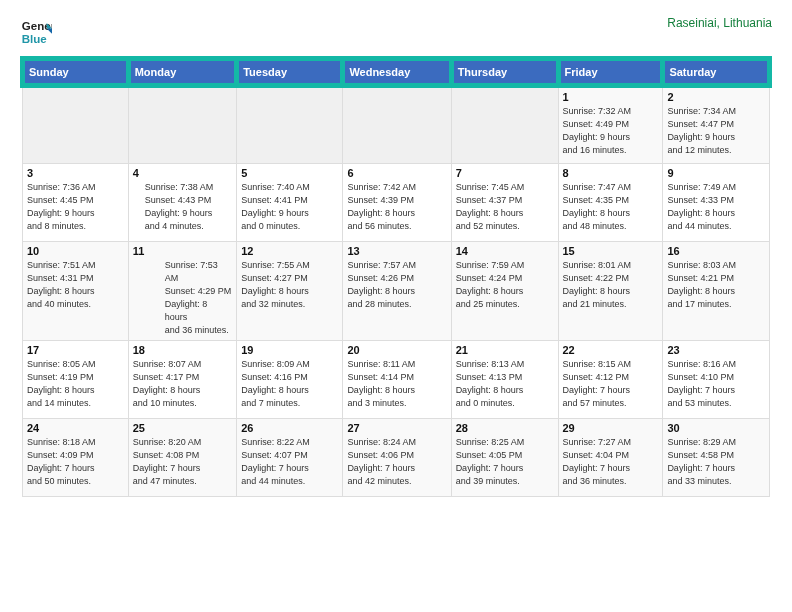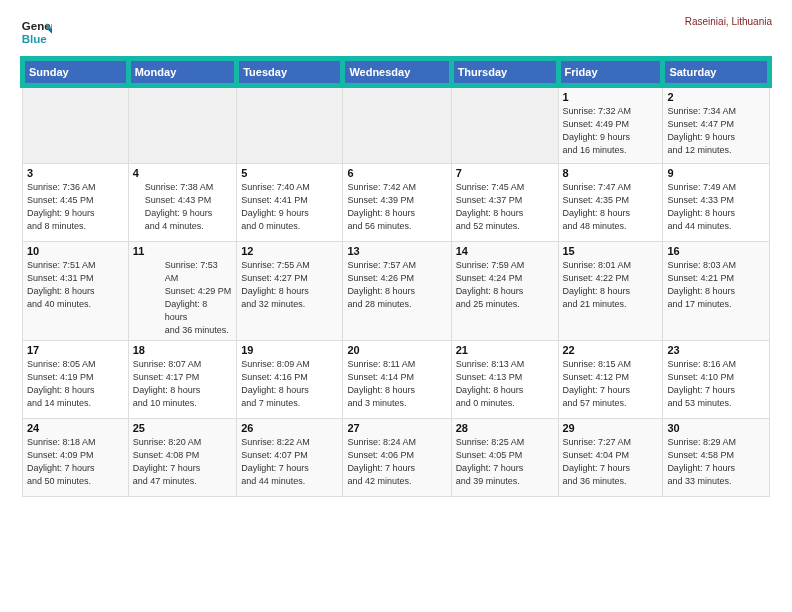--- a/index.html
+++ b/index.html
@@ -32,22 +32,22 @@
     }
     .title-block {
       text-align: right;
     }
     .month-title {
       font-size: 32px;
       font-weight: normal;
       color: #222;
     }
     .location {
-      font-size: 10px;
-      color: #7f1d1d;
+      font-size: 12px;
+      color: #15803d;
     }
     .calendar {
       width: 100%;
       border-collapse: collapse;
       font-size: 9.5px;
     }
     .calendar thead tr th {
       background: #3b6bbf;
       color: #fff;
       padding: 5px 4px;

